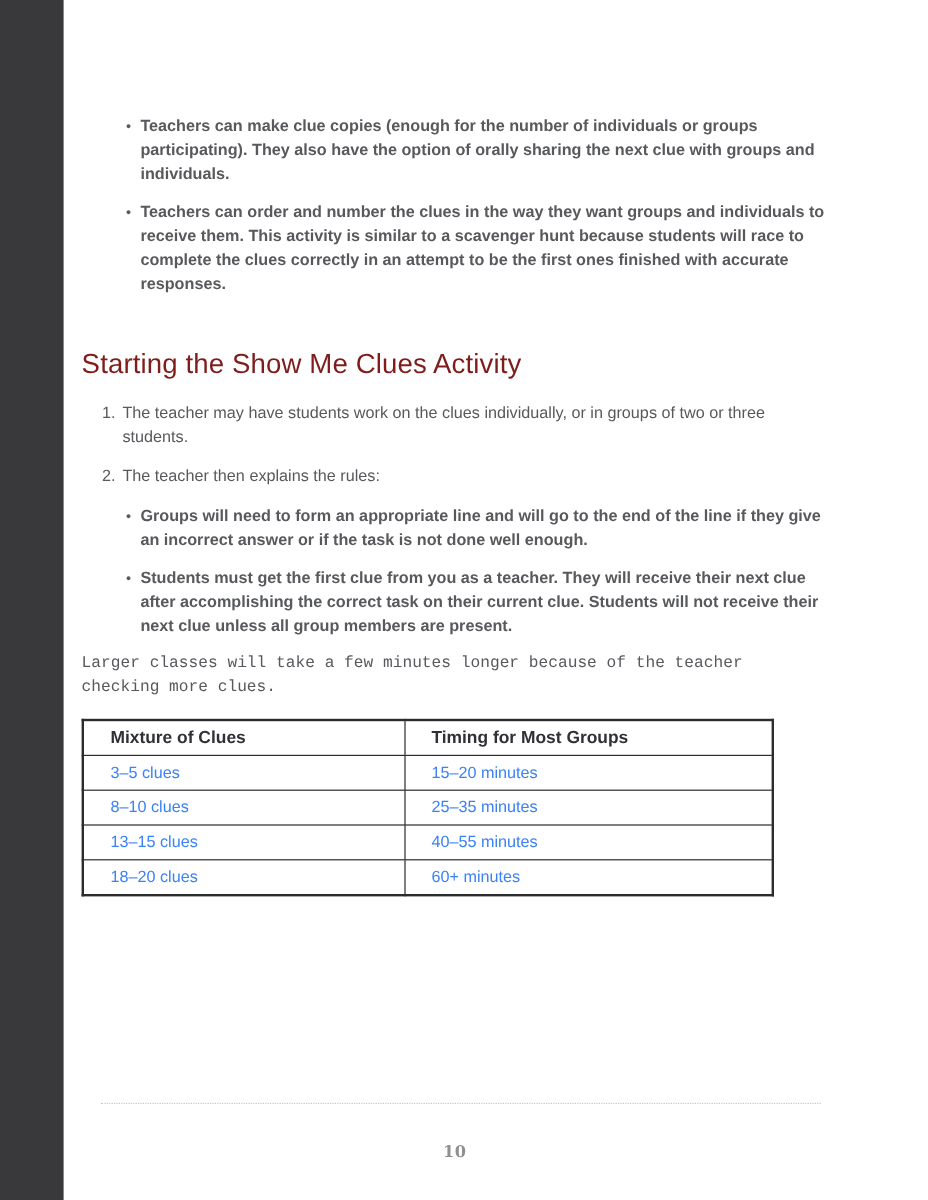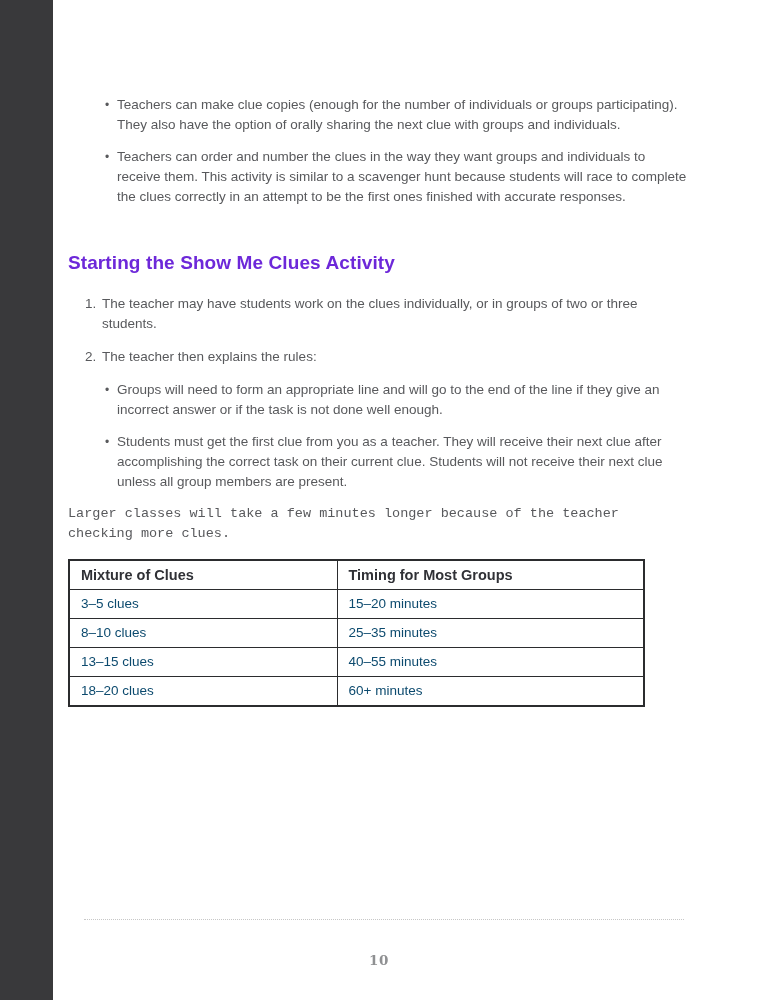--- a/index.html
+++ b/index.html
@@ -8,45 +8,45 @@
     font-family:"Liberation Sans","DejaVu Sans",sans-serif;
     -webkit-font-smoothing:antialiased;overflow:hidden;
   }
   .spine{position:absolute;left:0;top:0;width:53px;height:1000px;background:#39393b;}
   .content{position:absolute;left:68px;top:0;width:622px;color:#58595c;font-size:13.5px;line-height:20px;}
   .pad-top{height:95px;}
   
   .bullet-item{display:flex;margin:0 0 12px 37px;}
   .bullet-item .marker{width:12px;flex:0 0 12px;color:#58595c;}
   .bullet-item .marker::before{content:"\2022";font-size:12px;}
-  .bullet-text{flex:1;padding-right:0;}
+  .bullet-text{flex:1;padding-right:0;font-weight:bold;}
   
   .step-item{display:flex;margin:0 0 13px 17px;}
   .step-item .num{width:17px;flex:0 0 17px;text-align:left;}
   .step-text{flex:1;}
   
   h2{
-    font-size:19px;line-height:24px;font-weight:700;color:#6d28d9;
+    font-size:23px;line-height:24px;font-weight:400;color:#7f1d1d;
     margin:0;letter-spacing:0.1px;
   }
   .h-starting{margin:44px 0 19px 0;}
   .h-pacing{margin:41px 0 11px 0;}
   .rules{margin-top:13px;}
   .intro-para{margin:0 0 15px 0;font-family:Liberation Mono, monospace;}
   
   table.pacing{
     border-collapse:collapse;width:577px;margin-top:1px;
     border:2px solid #2b2c2e;table-layout:fixed;
   }
   table.pacing th,table.pacing td{
-    border:1px solid #2b2c2e;padding:4px 11px;text-align:left;vertical-align:middle;
+    border:1px solid #2b2c2e;padding:4px 22px;text-align:left;vertical-align:middle;
     height:19px;
   }
   table.pacing th{font-size:14.5px;font-weight:700;color:#303136;}
-  table.pacing td{font-size:13.5px;color:#0c4a6e;}
+  table.pacing td{font-size:13.5px;color:#3b82f6;}
   .col1{width:268px;}
   
   .footer-rule{position:absolute;left:84px;width:600px;top:919px;border-top:1px dotted #c7c7c7;height:0;}
   .page-number{
     position:absolute;left:68px;width:622px;top:952px;text-align:center;
     font-family:"DejaVu Serif","Liberation Serif",serif;font-weight:700;
     font-size:13.5px;color:#8f9092;letter-spacing:0.5px;
   }
 </style>
 </head>

